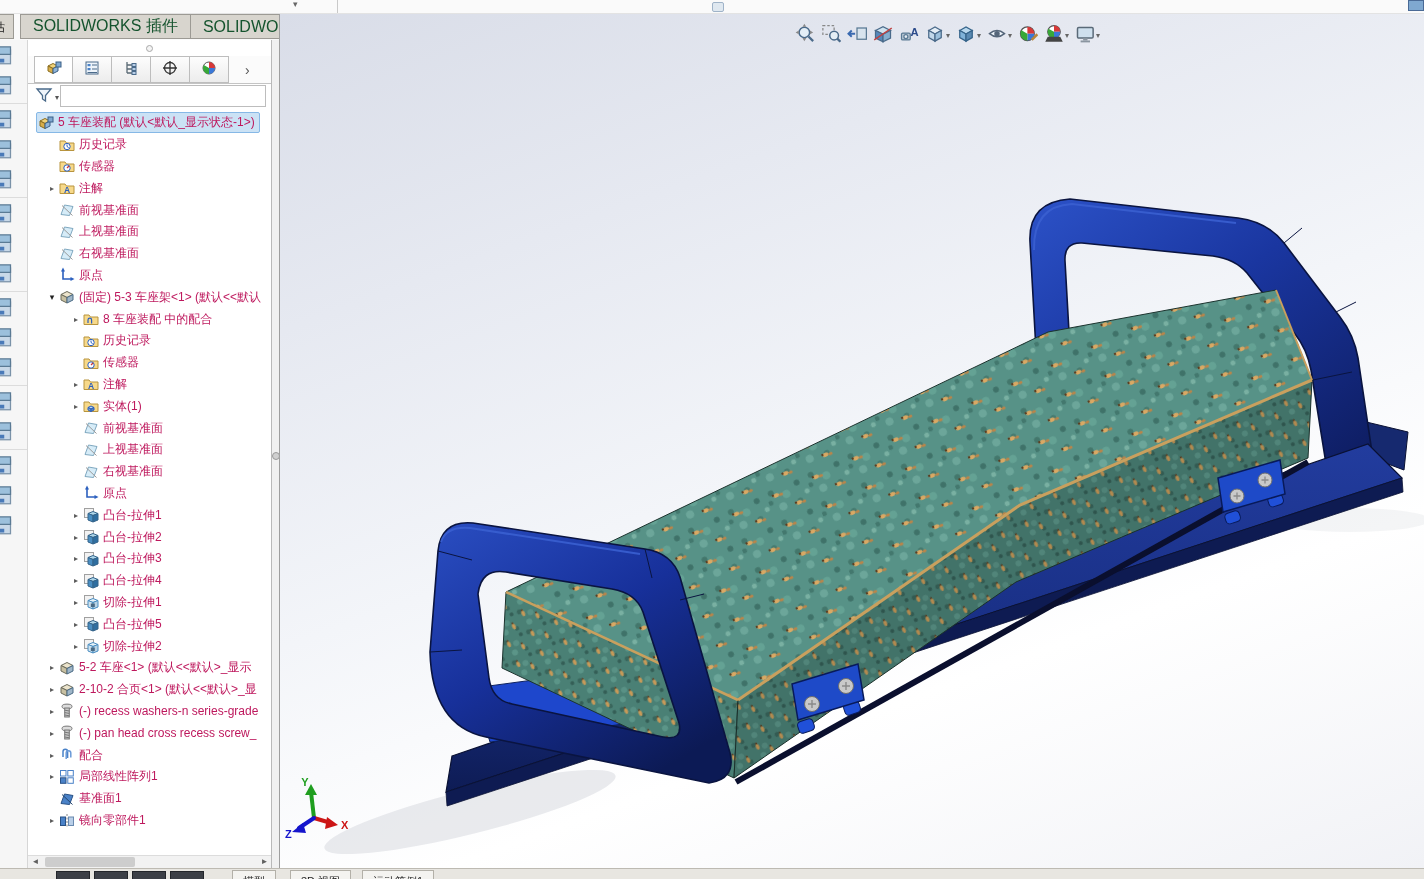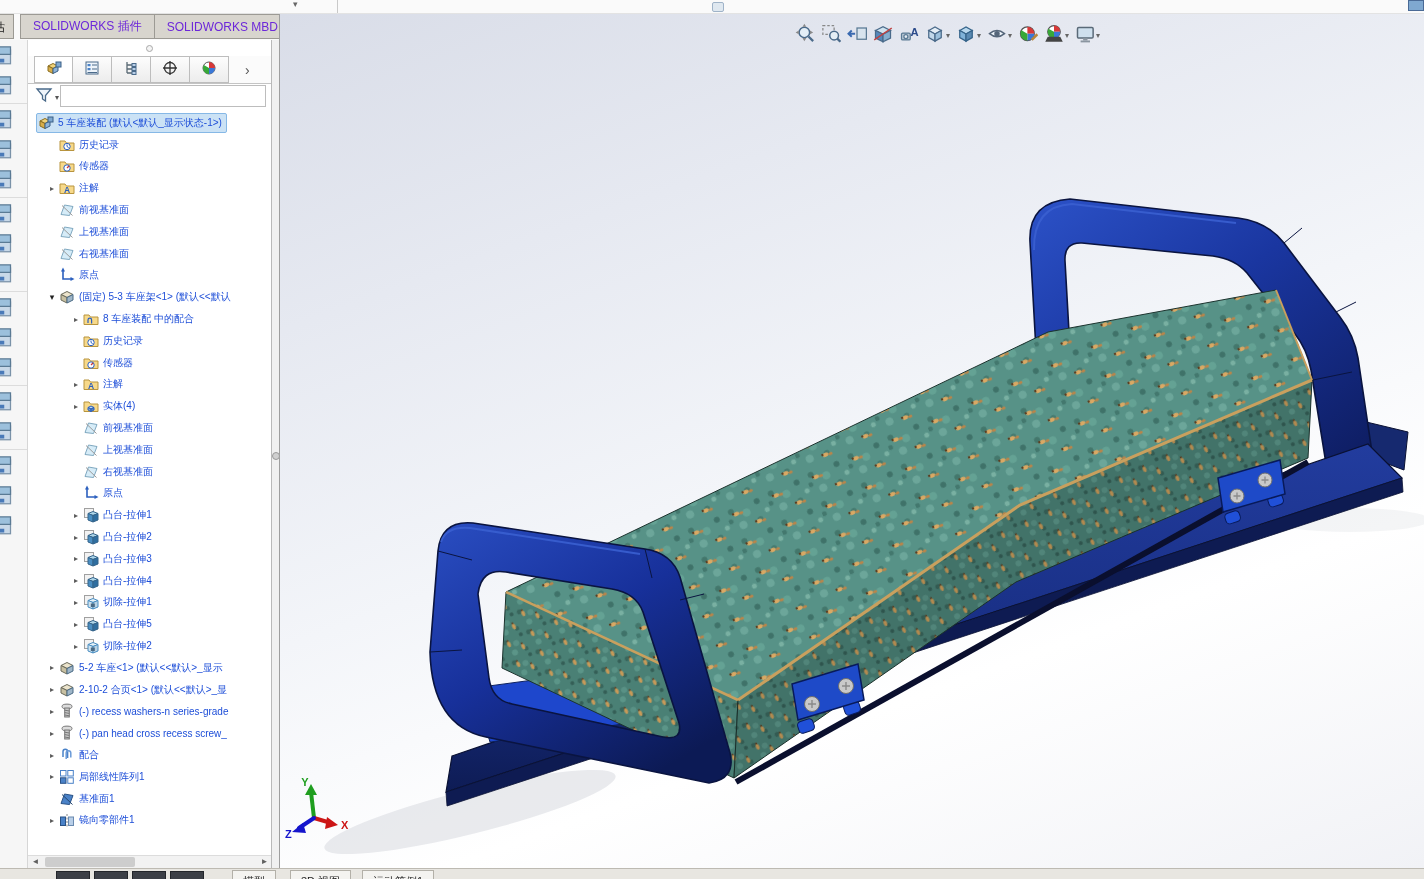--- a/index.html
+++ b/index.html
@@ -11,21 +11,21 @@
   #topstrip { left:0; top:0; width:1424px; height:14px; background:#fafafa; border-bottom:1px solid #e3e3e3; }
   #topstrip .caret { position:absolute; left:293px; top:-1px; color:#666; font-size:9px; }
   #topstrip .vsep { position:absolute; left:337px; top:0; width:1px; height:13px; background:#c9c9c9; }
   #topstrip .stub1 { position:absolute; left:712px; top:2px; width:12px; height:10px; border:1px solid #9fb3c8; background:#dfe8f0; border-radius:2px; }
   #topstrip .stub2 { position:absolute; left:1408px; top:0px; width:16px; height:11px; background:#7fa8d0; border:1px solid #4a6a96; }
 
   
   #tabrow { left:0; top:14px; width:1424px; height:26px; background:#fafafa; }
   #tabrow .tabs { position:absolute; left:20px; top:0; display:flex; }
   .rtab { height:25px; padding:0 12px; background:#d8d5ce; border:1px solid #9c9a94; border-left-width:0;
-          font-size:12px; color:#6d28d9; display:flex; align-items:center; white-space:nowrap; }
+          font-size:16px; color:#14532d; display:flex; align-items:center; white-space:nowrap; }
   .rtab:first-child { border-left-width:1px; }
   #parttab { position:absolute; left:0; top:0; width:14px; height:25px; background:#d8d5ce; border:1px solid #9c9a94; border-left:none;
              overflow:hidden; font-size:12px; color:#1a1a1a; line-height:24px; text-indent:-7px; }
 
   
   #lefttb { left:0; top:40px; width:28px; height:828px; background:#f6f6f6; border-right:1px solid #d6d6d6; overflow:hidden; }
   .lt-item { width:28px; height:27px; position:relative; overflow:hidden; margin-top:3px; }
   .lt-item svg { position:absolute; left:-7px; top:2px; }
   .lt-sep { height:1px; background:#dcdcdc; margin:3px 0 0 0; }
 
@@ -41,21 +41,21 @@
   #funnel .caret { position:absolute; left:20px; top:7px; font-size:8px; color:#555; }
   #filterbox { position:absolute; left:32px; top:1px; width:206px; height:22px; border:1px solid #bdbdbd; background:#fff; }
 
   #tree { position:absolute; left:0; top:72px; width:244px; height:743px; overflow:hidden; }
   .trow { height:21.8px; display:flex; align-items:center; white-space:nowrap; overflow:hidden; }
   .arrow { width:12px; flex:0 0 12px; font-size:8px; color:#5a5a5a; text-align:center; }
   .arrow.exp { color:#222; font-size:9px; }
   .twrap { display:flex; align-items:center; padding:1px 4px 1px 1px; border-radius:2px; }
   .twrap.sel { background:#cbe2f5; border:1px solid #86b8e6; }
   .ticon { width:16px; height:16px; flex:0 0 16px; margin-right:4px; }
-  .tlabel { font-size:10px; color:#1d4ed8; }
+  .tlabel { font-size:12px; color:#be185d; }
 
   
   #hscroll { position:absolute; left:0px; top:815px; width:244px; height:13px; background:#f2f2f2; border-top:1px solid #dcdcdc; }
   #hscroll .btn { position:absolute; top:0; width:13px; height:12px; color:#606060; font-size:8px; text-align:center; line-height:12px; background:#f2f2f2; }
   #hs-thumb { position:absolute; left:17px; top:1px; width:90px; height:10px; background:#cdcdcd; border-radius:2px; }
 
   
   #splitgap { left:273px; top:40px; width:7px; height:828px; background:#f0f0f0; }
   #splitline { left:279px; top:14px; width:1px; height:854px; background:#9e9e9e; }
   #splithandle { left:272px; top:452px; width:8px; height:8px; border-radius:50%; background:#cfcfcf; border:1px solid #9a9a9a; }
@@ -628,21 +628,21 @@
       </div>
       <div class="trow" style="padding-left: 42px;">
         <span class="arrow">▸</span>
         <span class="twrap">
           <span class="ticon"><svg width="16" height="16" viewBox="0 0 16 16">
               <path d="M1 4 L6 4 L7.5 6 L15 6 L15 13.5 L1 13.5 Z" fill="#f7d98a" stroke="#b8943e"></path>
               <polygon points="5,9.5 8,8 11,9.5 8,11" fill="#bcd8ee" stroke="#2b5fbe"></polygon>
               <polygon points="5,9.5 8,11 8,13.5 5,12" fill="#7fa8d0" stroke="#2b5fbe"></polygon>
               <polygon points="8,11 11,9.5 11,12 8,13.5" fill="#5a86b6" stroke="#2b5fbe"></polygon>
             </svg></span>
-          <span class="tlabel">实体(4)</span>
+          <span class="tlabel">实体(1)</span>
         </span>
       </div>
       <div class="trow" style="padding-left: 42px;">
         <span class="arrow"></span>
         <span class="twrap">
           <span class="ticon"><svg width="16" height="16" viewBox="0 0 16 16">
               <polygon points="2,12.5 5.5,3 14,4.5 10.5,13.5" fill="#cfe9f7" fill-opacity="0.85" stroke="#7fa8c0"></polygon>
               <line x1="3" y1="3.5" x2="13.5" y2="13.5" stroke="#9a9a9a"></line>
             </svg></span>
           <span class="tlabel">前视基准面</span>

